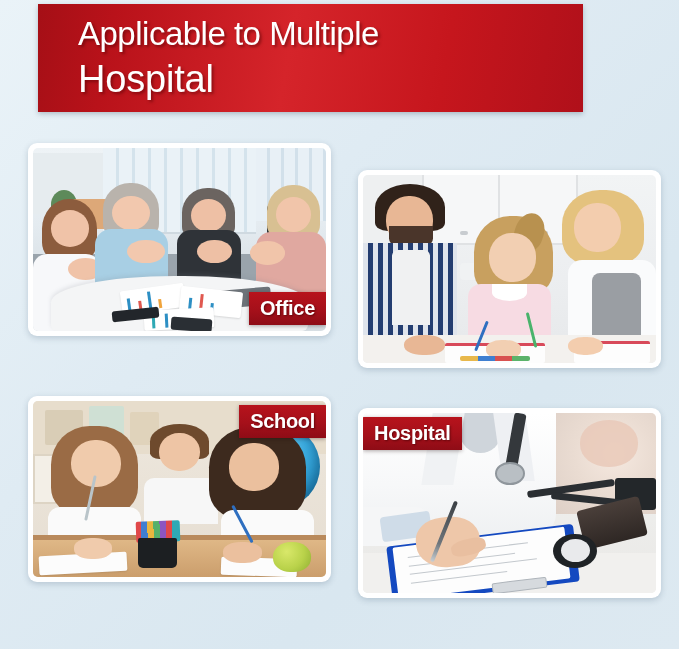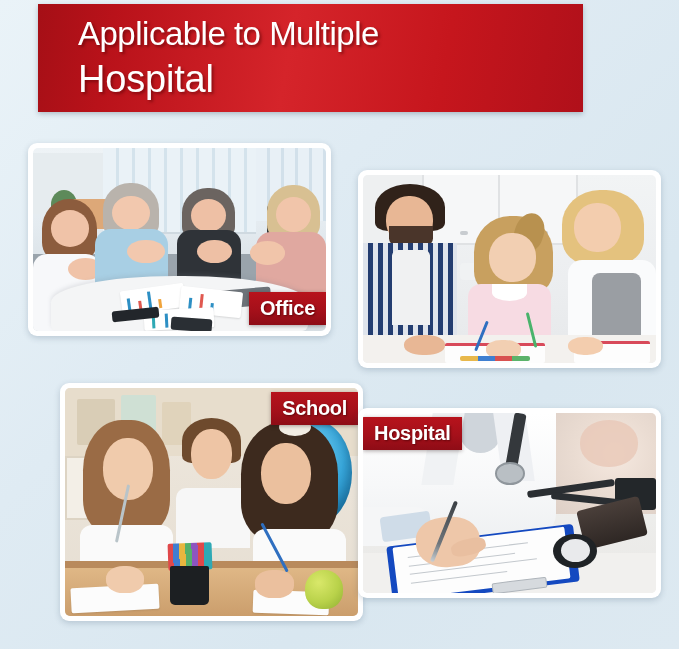--- a/index.html
+++ b/index.html
@@ -52,21 +52,21 @@
     white-space:nowrap;
     letter-spacing:-.3px;
   }
   .badge.br{right:0;bottom:6px;}
   .badge.bl{left:0;bottom:4px;}
   .badge.tr{right:0;top:4px;}
   .badge.tl{left:0;top:4px;}
 
   #panel-office  {left:28px; top:143px; width:303px;height:193px;}
   #panel-home    {left:358px;top:170px; width:303px;height:198px;}
-  #panel-school  {left:28px; top:383px; width:303px;height:238px;margin-left:32px;}
+  #panel-school  {left:28px; top:396px; width:303px;height:186px;}
   #panel-hospital{left:358px;top:408px; width:303px;height:190px;}
 
   
   .scene{position:absolute;inset:0;}
   .sh{position:absolute;}
 
   
   .of-bg{inset:0;background:linear-gradient(180deg,#eef3f6 0%,#e4ebf0 42%,#dde4e9 60%,#d8dfe4 100%);}
   .of-win{left:24%;top:0;width:52%;height:46%;
     background:repeating-linear-gradient(90deg,#eaf2f7 0 13px,#d4e3ec 13px 16px);

